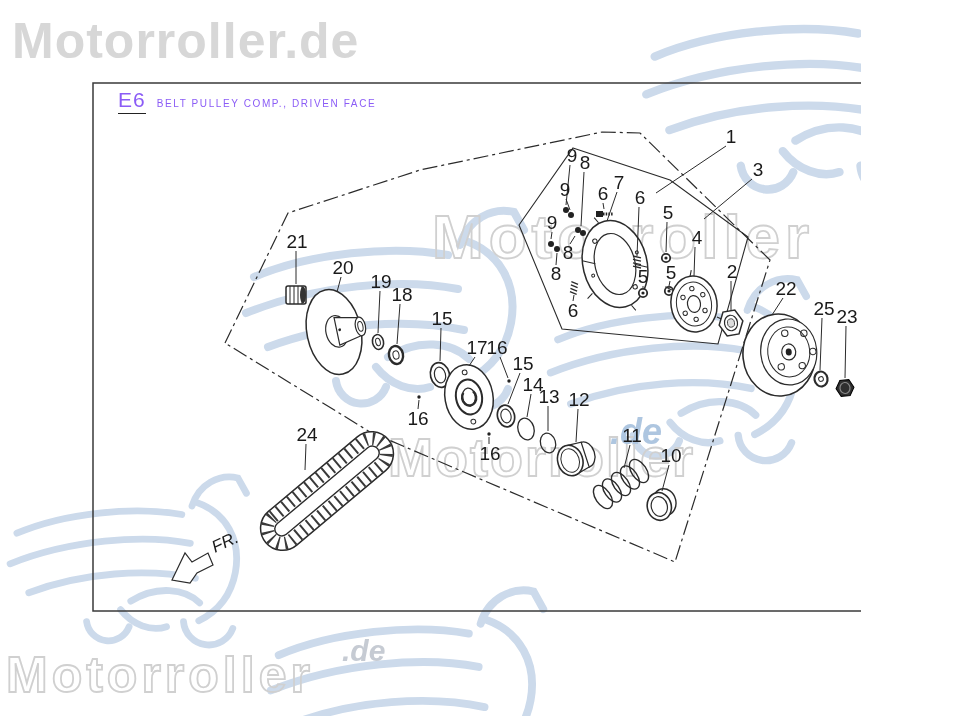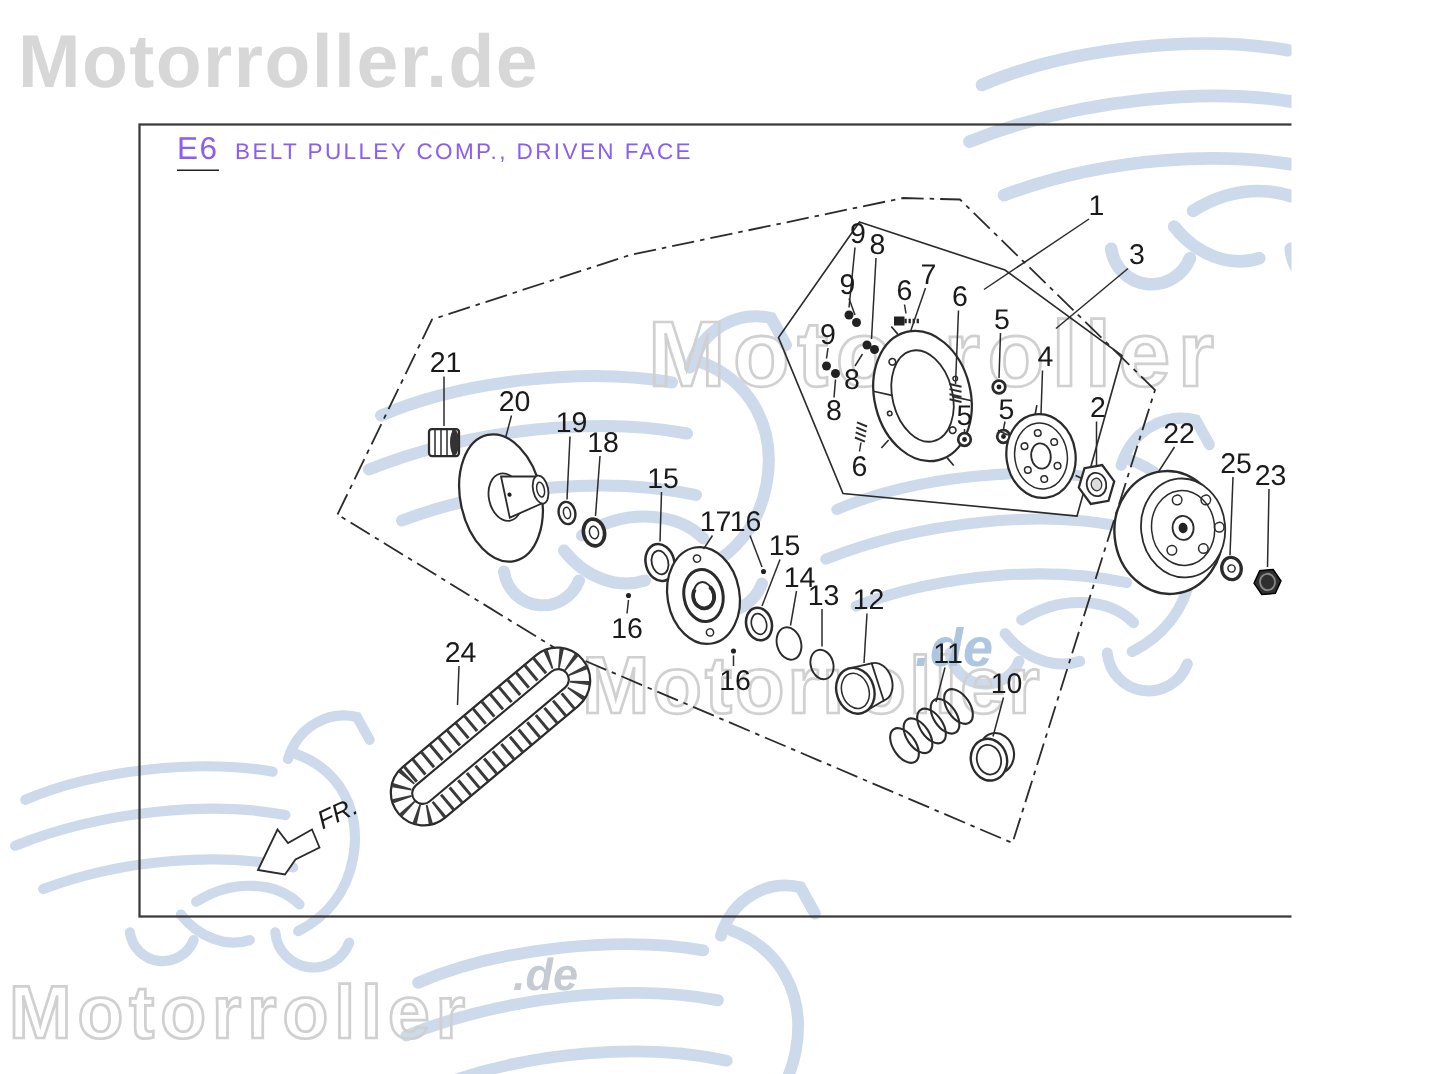--- a/index.html
+++ b/index.html
@@ -23,21 +23,21 @@
     -webkit-text-stroke:0;color:var(--c-de1,#cfcfcf);letter-spacing:0;}
   .wm-mid2{left:388px;top:430px;font-size:54px;letter-spacing:2px;}
   .wm-mid2 .de{position:absolute;left:222px;top:-16px;font-size:36px;font-style:italic;font-weight:bold;
     -webkit-text-stroke:0;color:var(--c-de2,#aec6e0);letter-spacing:0;}
   .wm-bot{left:6px;top:650px;font-size:50px;letter-spacing:4px;}
   .wm-bot .de{position:absolute;left:336px;top:-14px;font-size:30px;font-style:italic;font-weight:bold;
     -webkit-text-stroke:0;color:var(--c-deb,#c6cbd3);letter-spacing:0;}
   
   .title{position:absolute;left:118px;top:88px;color:#8b5cf6;display:flex;align-items:baseline;}
   .title .code{font-size:21px;letter-spacing:1px;border-bottom:1.6px solid #222;padding-bottom:1px;margin-right:11px;}
-  .title .name{font-size:15px;letter-spacing:1.6px;}
+  .title .name{font-size:10px;letter-spacing:1.6px;}
   
   .scooter{stroke:var(--c-scooter,#ccdaeb);fill:none;stroke-width:8;stroke-linecap:round;}
   #diagram-svg{font-family:"Liberation Sans",sans-serif;}
   #diagram-svg .ln{stroke:var(--c-line,#2b2b2b);fill:none;}
   #diagram-svg .fw{stroke:var(--c-line,#2b2b2b);fill:#fff;}
   #diagram-svg .callout{font-size:19px;fill:#1a1a1a;}
   #diagram-svg .leader{stroke:var(--c-line,#2b2b2b);stroke-width:1;}
 </style>
 </head>
 <body>

